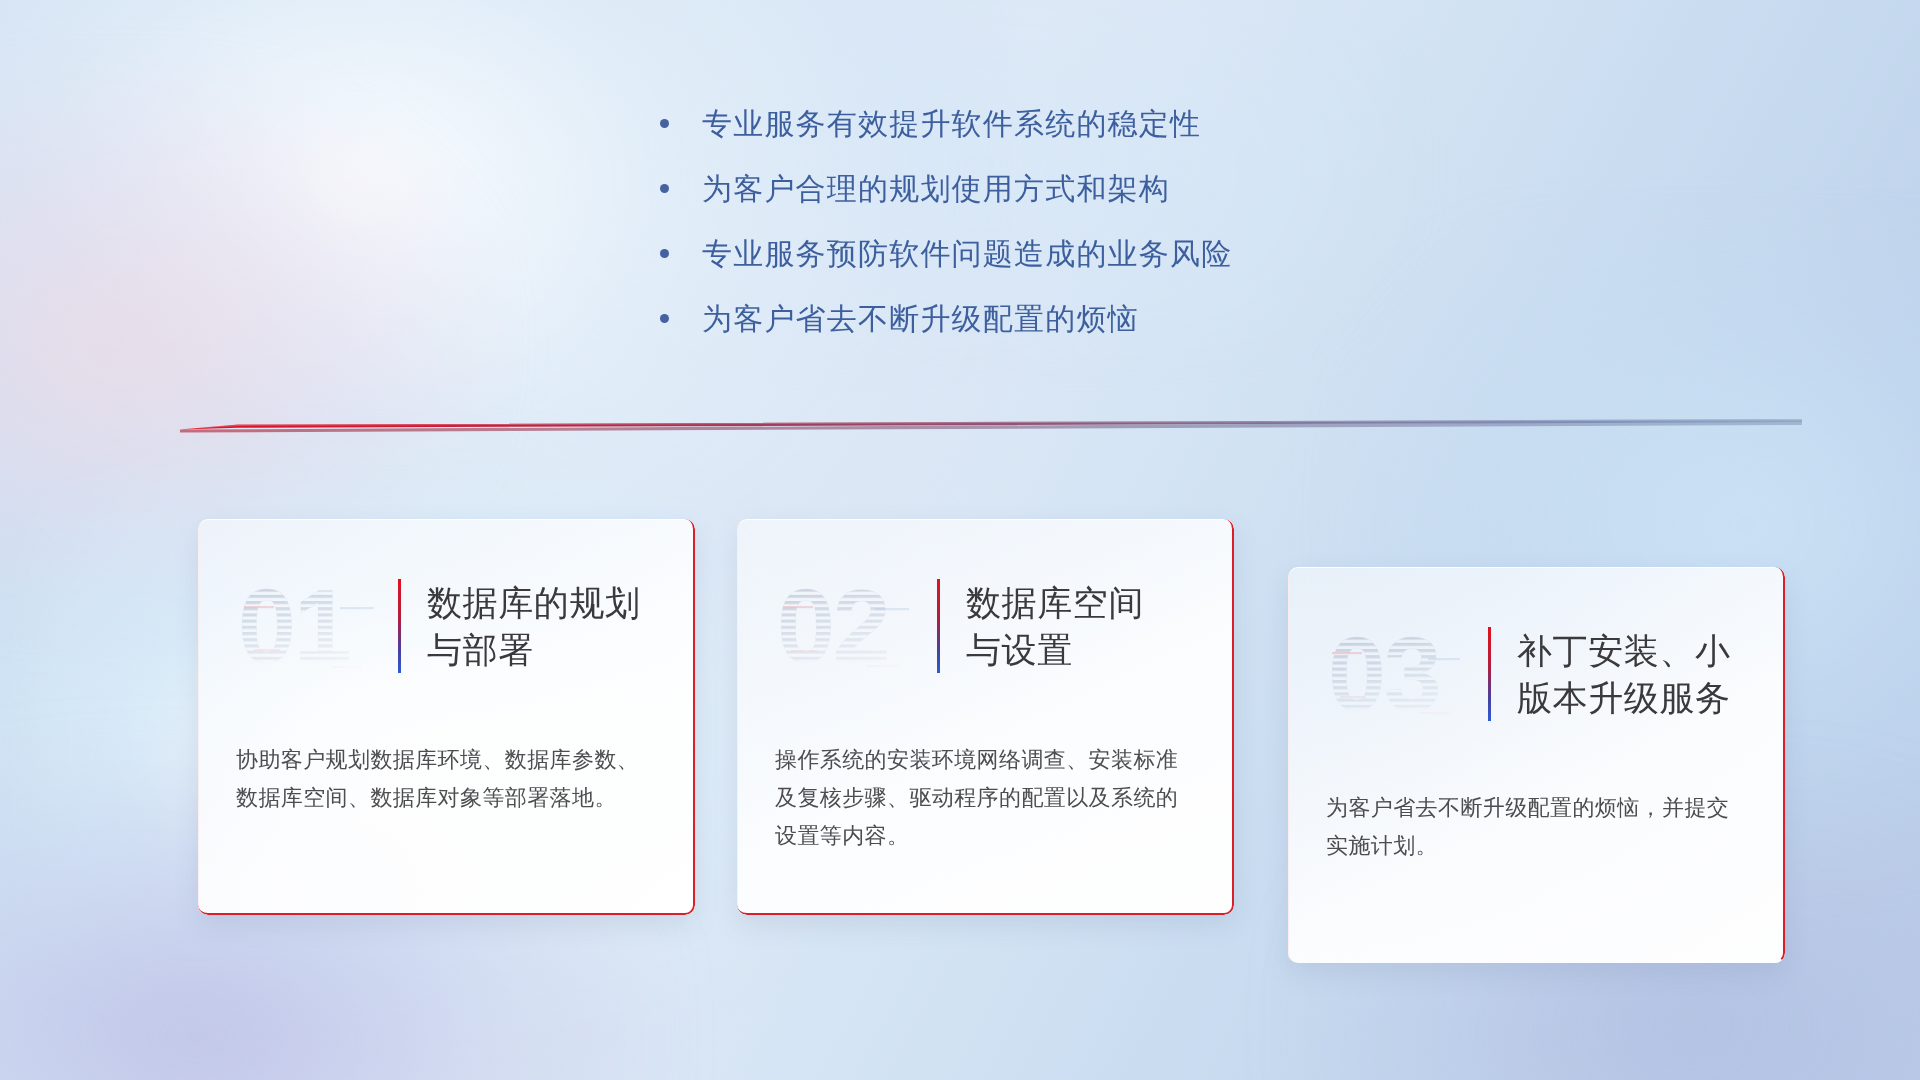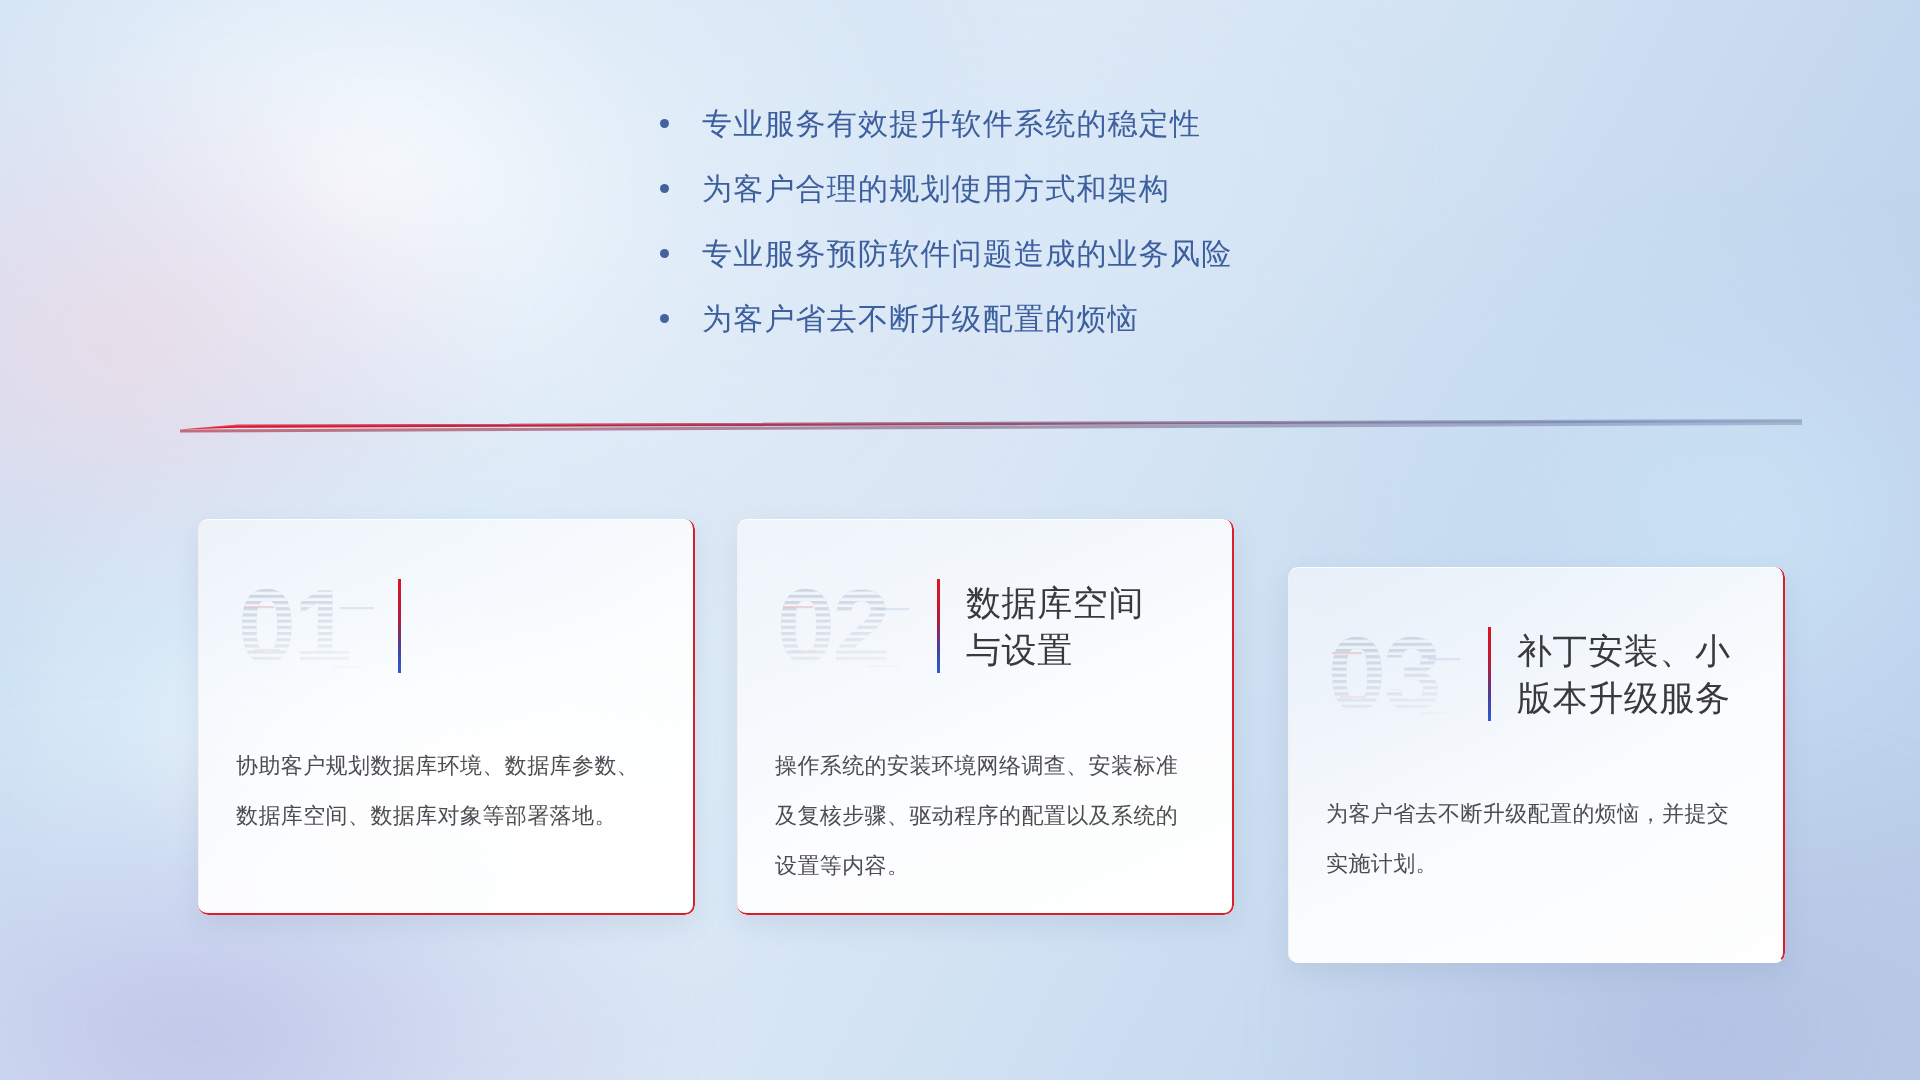--- a/index.html
+++ b/index.html
@@ -214,21 +214,21 @@
     color: #3a3a3c;
     letter-spacing: 0.6px;
     white-space: pre-line;
   }
   .card-body {
     position: absolute;
     left: 38px;
     top: 222px;
     width: 420px;
     font-size: 22px;
-    line-height: 50px;
+    line-height: 38px;
     color: #4d4d50;
     letter-spacing: 0.4px;
   }
 </style>
 </head>
 <body>
 
 <div class="bg-layer">
   <div class="glow-g"></div>
   <div class="glow-a"></div>
@@ -312,20 +312,22 @@
             <text x="2" y="92" font-family="'Liberation Sans', sans-serif" font-size="104" font-weight="700" fill="url(#stripes1)" letter-spacing="-2">01</text>
             <text x="2" y="92" font-family="'Liberation Sans', sans-serif" font-size="104" font-weight="700" fill="none" stroke="#c4ccd8" stroke-width="0.6" opacity="0.30" letter-spacing="-2">01</text>
             <rect x="8" y="36" width="30" height="2.2" fill="#e79aa4" opacity="0.55"></rect>
             <rect x="18" y="79" width="26" height="2.2" fill="#e79aa4" opacity="0.45"></rect>
             <rect x="104" y="37" width="34" height="2.2" fill="#8fa8d8" opacity="0.40"></rect>
             <rect x="96" y="96" width="30" height="2.2" fill="#e79aa4" opacity="0.40"></rect>
           </g>
         </svg>
       </div>
       <div class="head-bar"></div>
+      <div class="card-title">数据库的规划
+与部署</div>
     </div>
     <div class="card-body">协助客户规划数据库环境、数据库参数、数据库空间、数据库对象等部署落地。</div>
   </div>
 
   <div class="card card-2">
     <div class="card-edge-light"></div>
     <div class="card-edge-red"></div>
     <div class="card-head">
       <div class="watermark">
         <svg width="150" height="112" viewBox="0 0 150 112">

